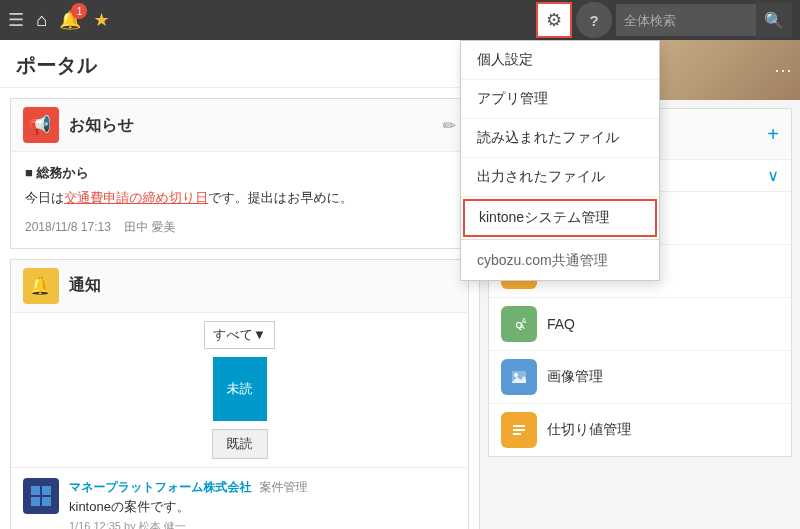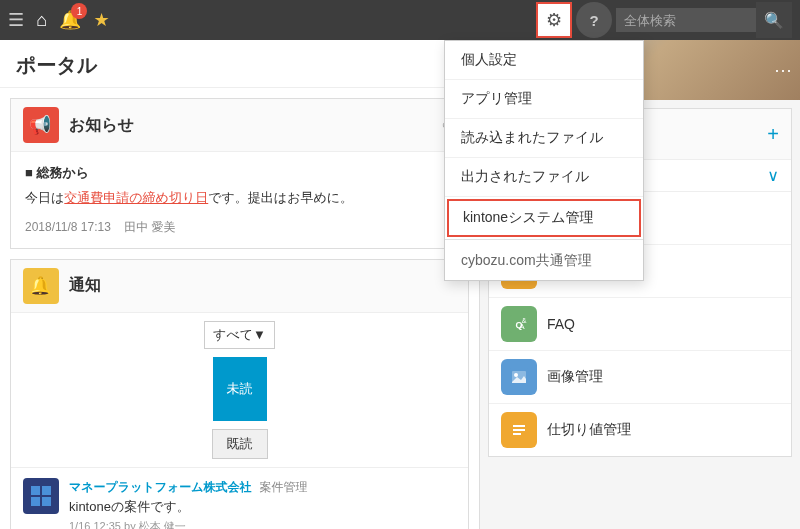--- a/index.html
+++ b/index.html
@@ -67,21 +67,21 @@
       display: flex;
       align-items: center;
       justify-content: center;
       cursor: pointer;
     }
     .search-bar {
       display: flex;
       align-items: center;
       background: #555;
       border: none;
-      height: 24px;
+      height: 32px;
     }
     .search-input {
       background: #555;
       border: none;
       color: #ccc;
       padding: 0 8px;
       font-size: 13px;
       outline: none;
       width: 140px;
     }
@@ -392,21 +392,21 @@
 
     .app-name {
       font-size: 14px;
       color: #333;
     }
 
     
     .dropdown-menu {
       position: absolute;
       top: 40px;
-      right: 156px;
+      right: 140px;
       background: white;
       border: 1px solid #ccc;
       box-shadow: 2px 4px 12px rgba(0,0,0,0.15);
       width: 200px;
       z-index: 200;
     }
     .dropdown-item {
       padding: 10px 16px;
       font-size: 14px;
       color: #333;

